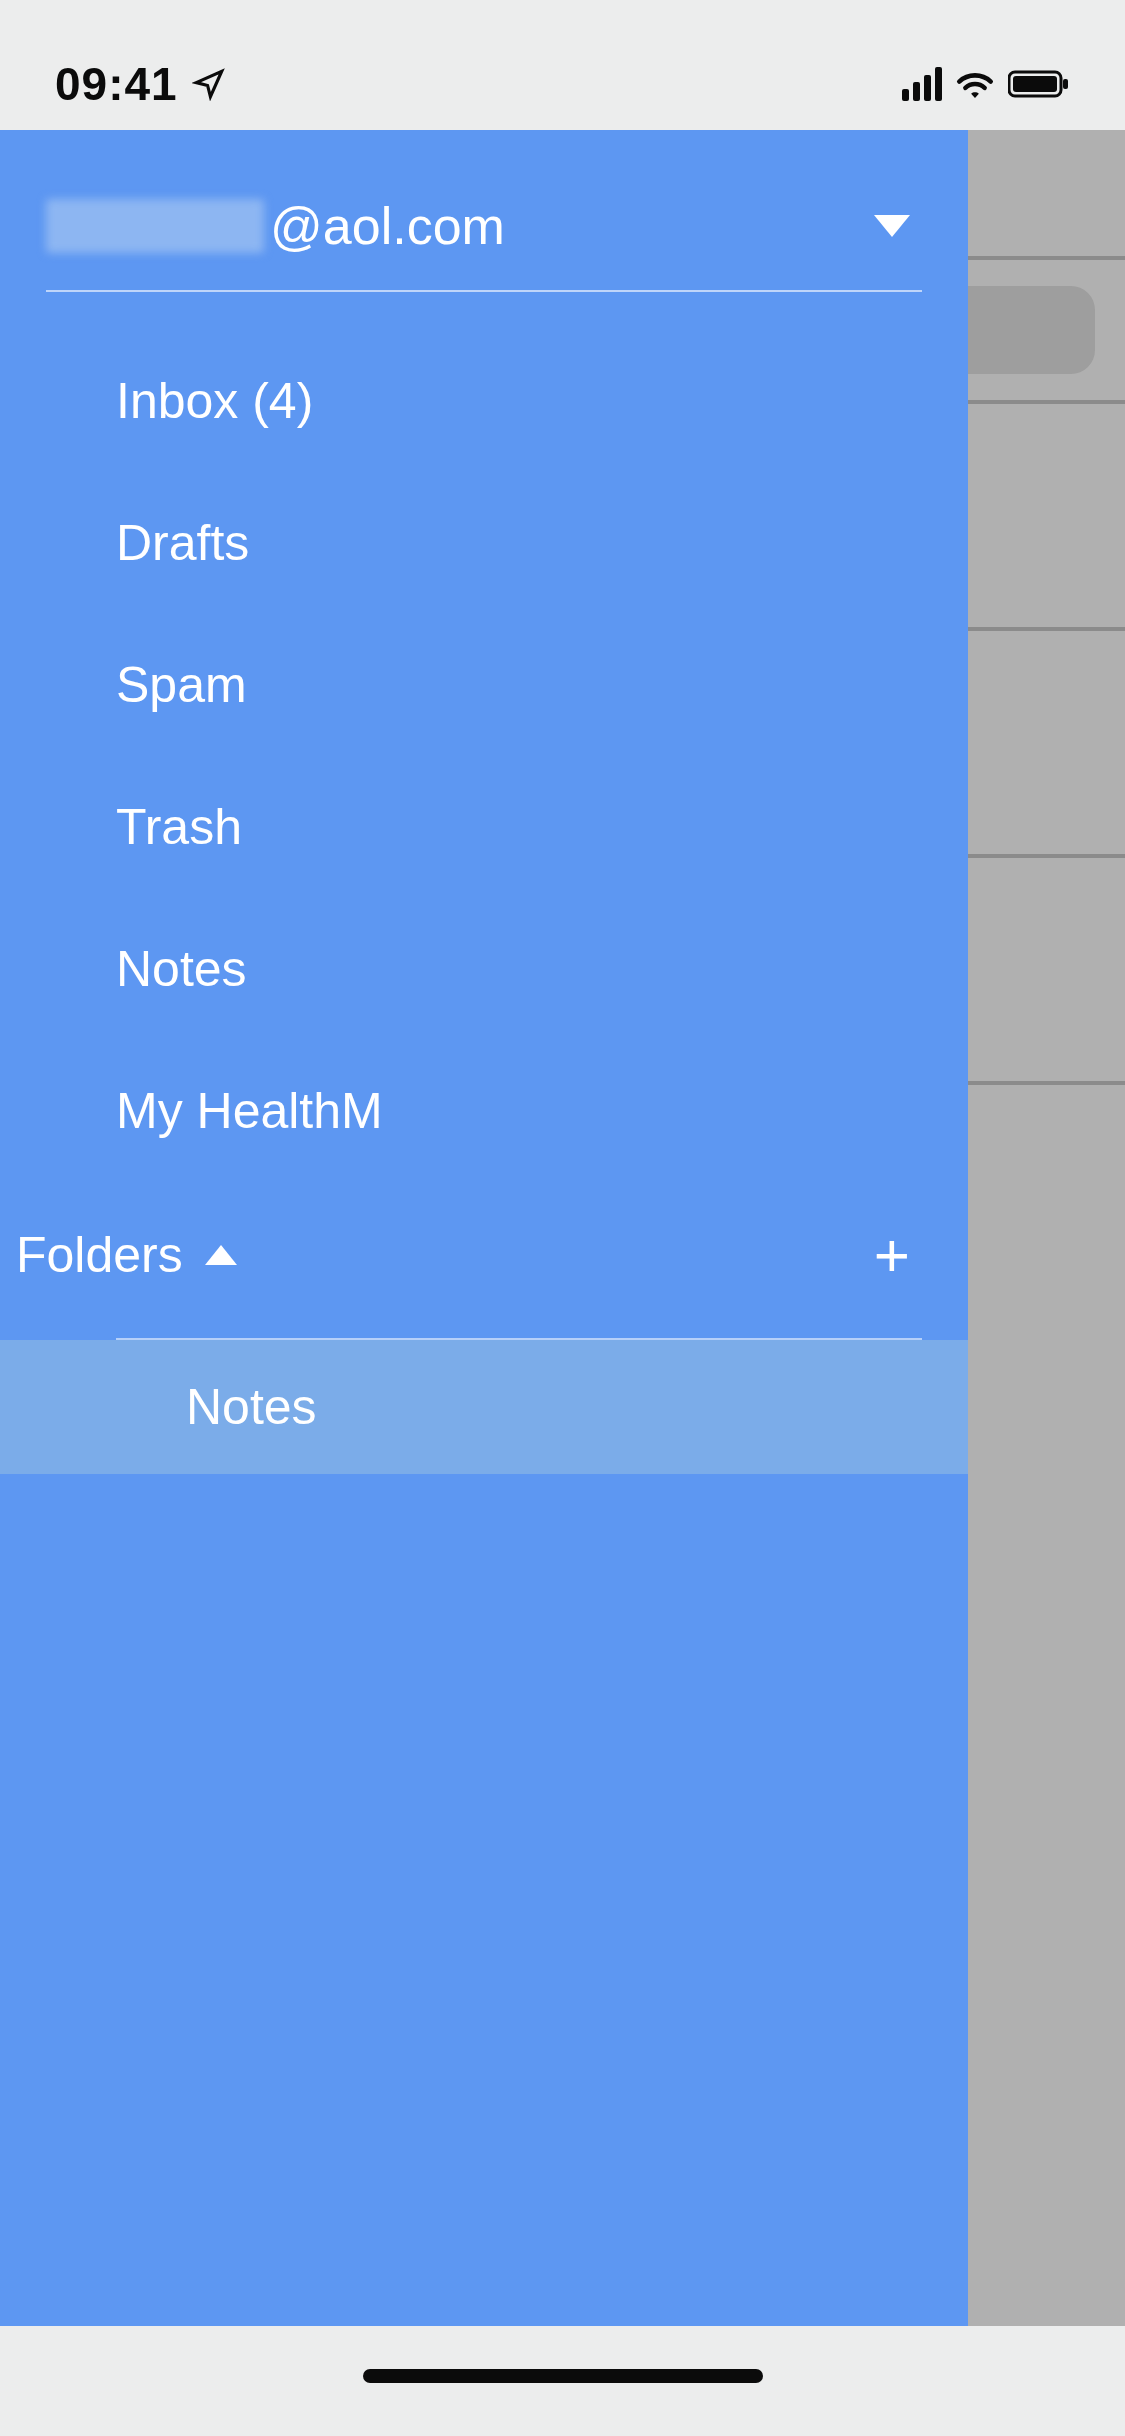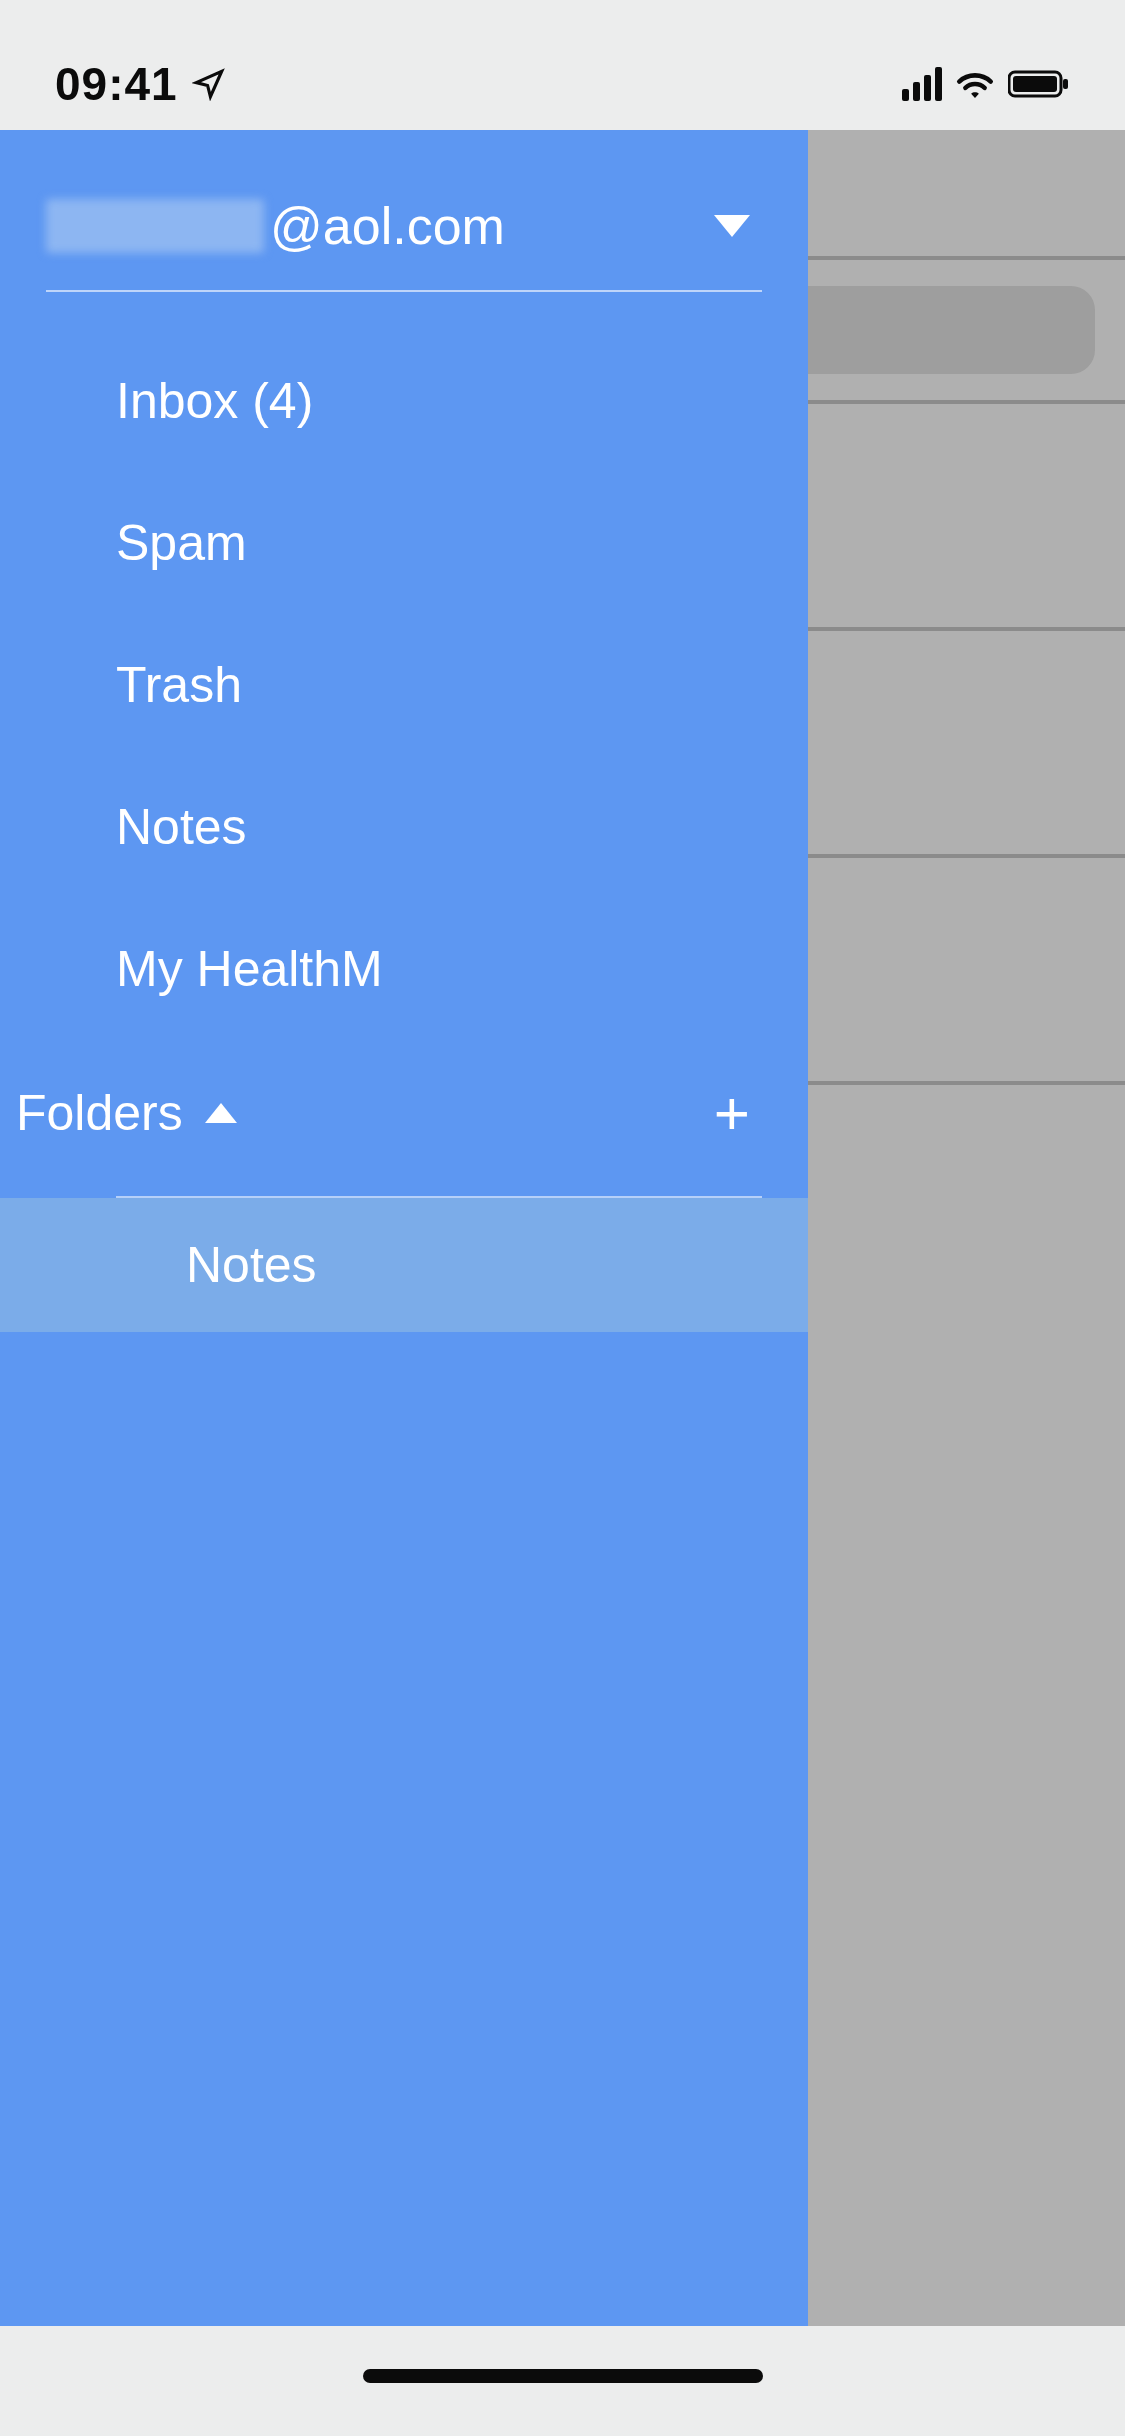--- a/index.html
+++ b/index.html
@@ -131,21 +131,21 @@
   
   .scrim {
     position:absolute; inset:0;
     background: rgba(80,80,80,0.45);
   }
 
   
   .sidebar {
     position: absolute;
     top: 0; left: 0;
-    width: 808px;
+    width: 968px;
     height: 100%;
     background: #5d97f2;
     color: #ffffff;
   }
   .account-row {
     display:flex; align-items:center; justify-content:space-between;
     padding: 66px 58px 34px 46px;
   }
   .account-email {
     font-size: 52px;
@@ -334,20 +334,23 @@
       </span>
       <span class="dropdown-triangle"></span>
     </div>
     <div class="acct-divider"></div>
 
     <div class="nav-list">
       <div class="nav-item">
         <span>Inbox (4)</span>
       </div>
       <div class="nav-item">
+        <span>Drafts</span>
+      </div>
+      <div class="nav-item">
         <span>Spam</span>
       </div>
       <div class="nav-item">
         <span>Trash</span>
       </div>
       <div class="nav-item">
         <span>Notes</span>
       </div>
       <div class="nav-item">
         <span>My HealthM</span>

